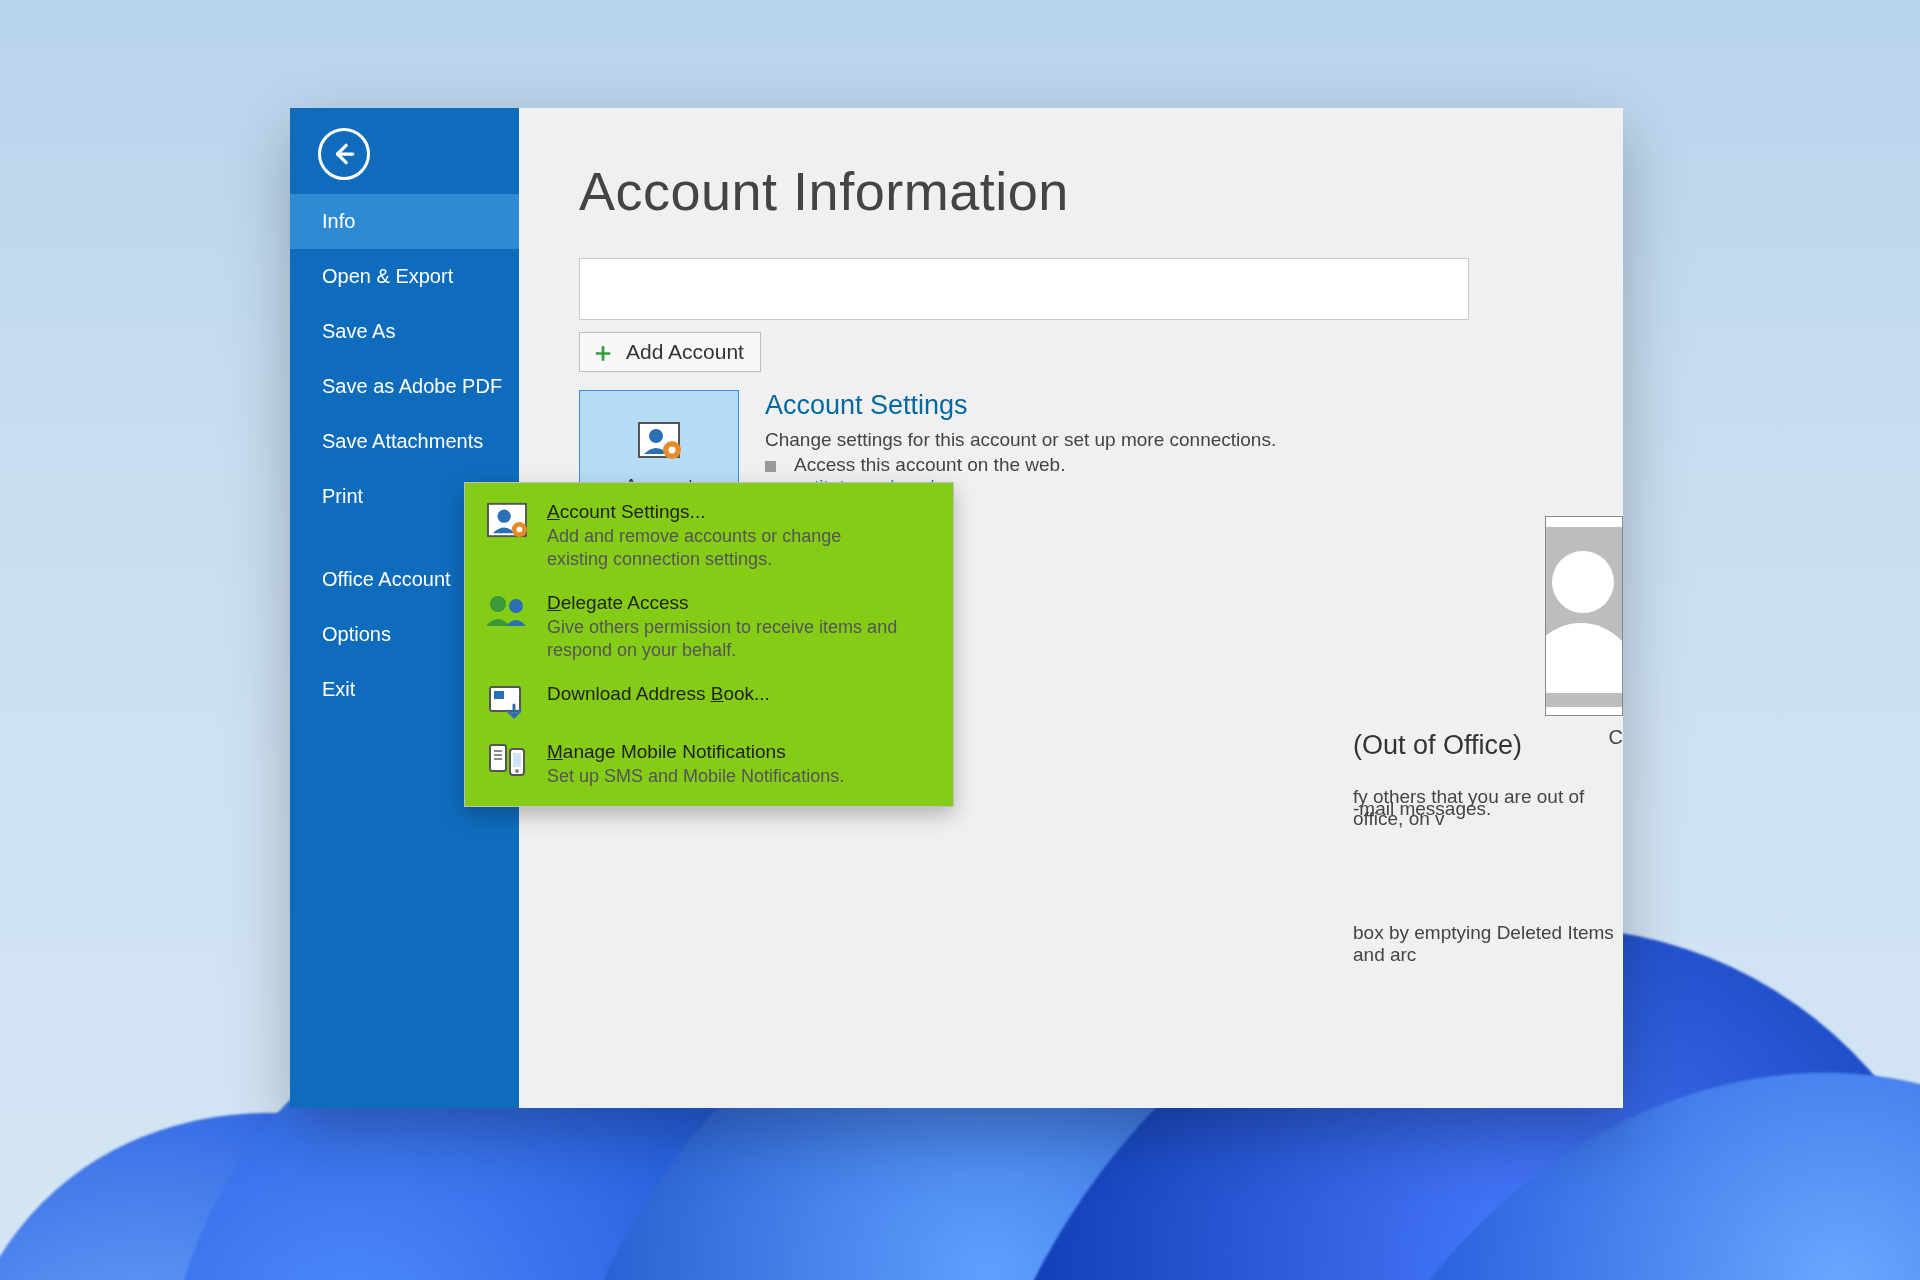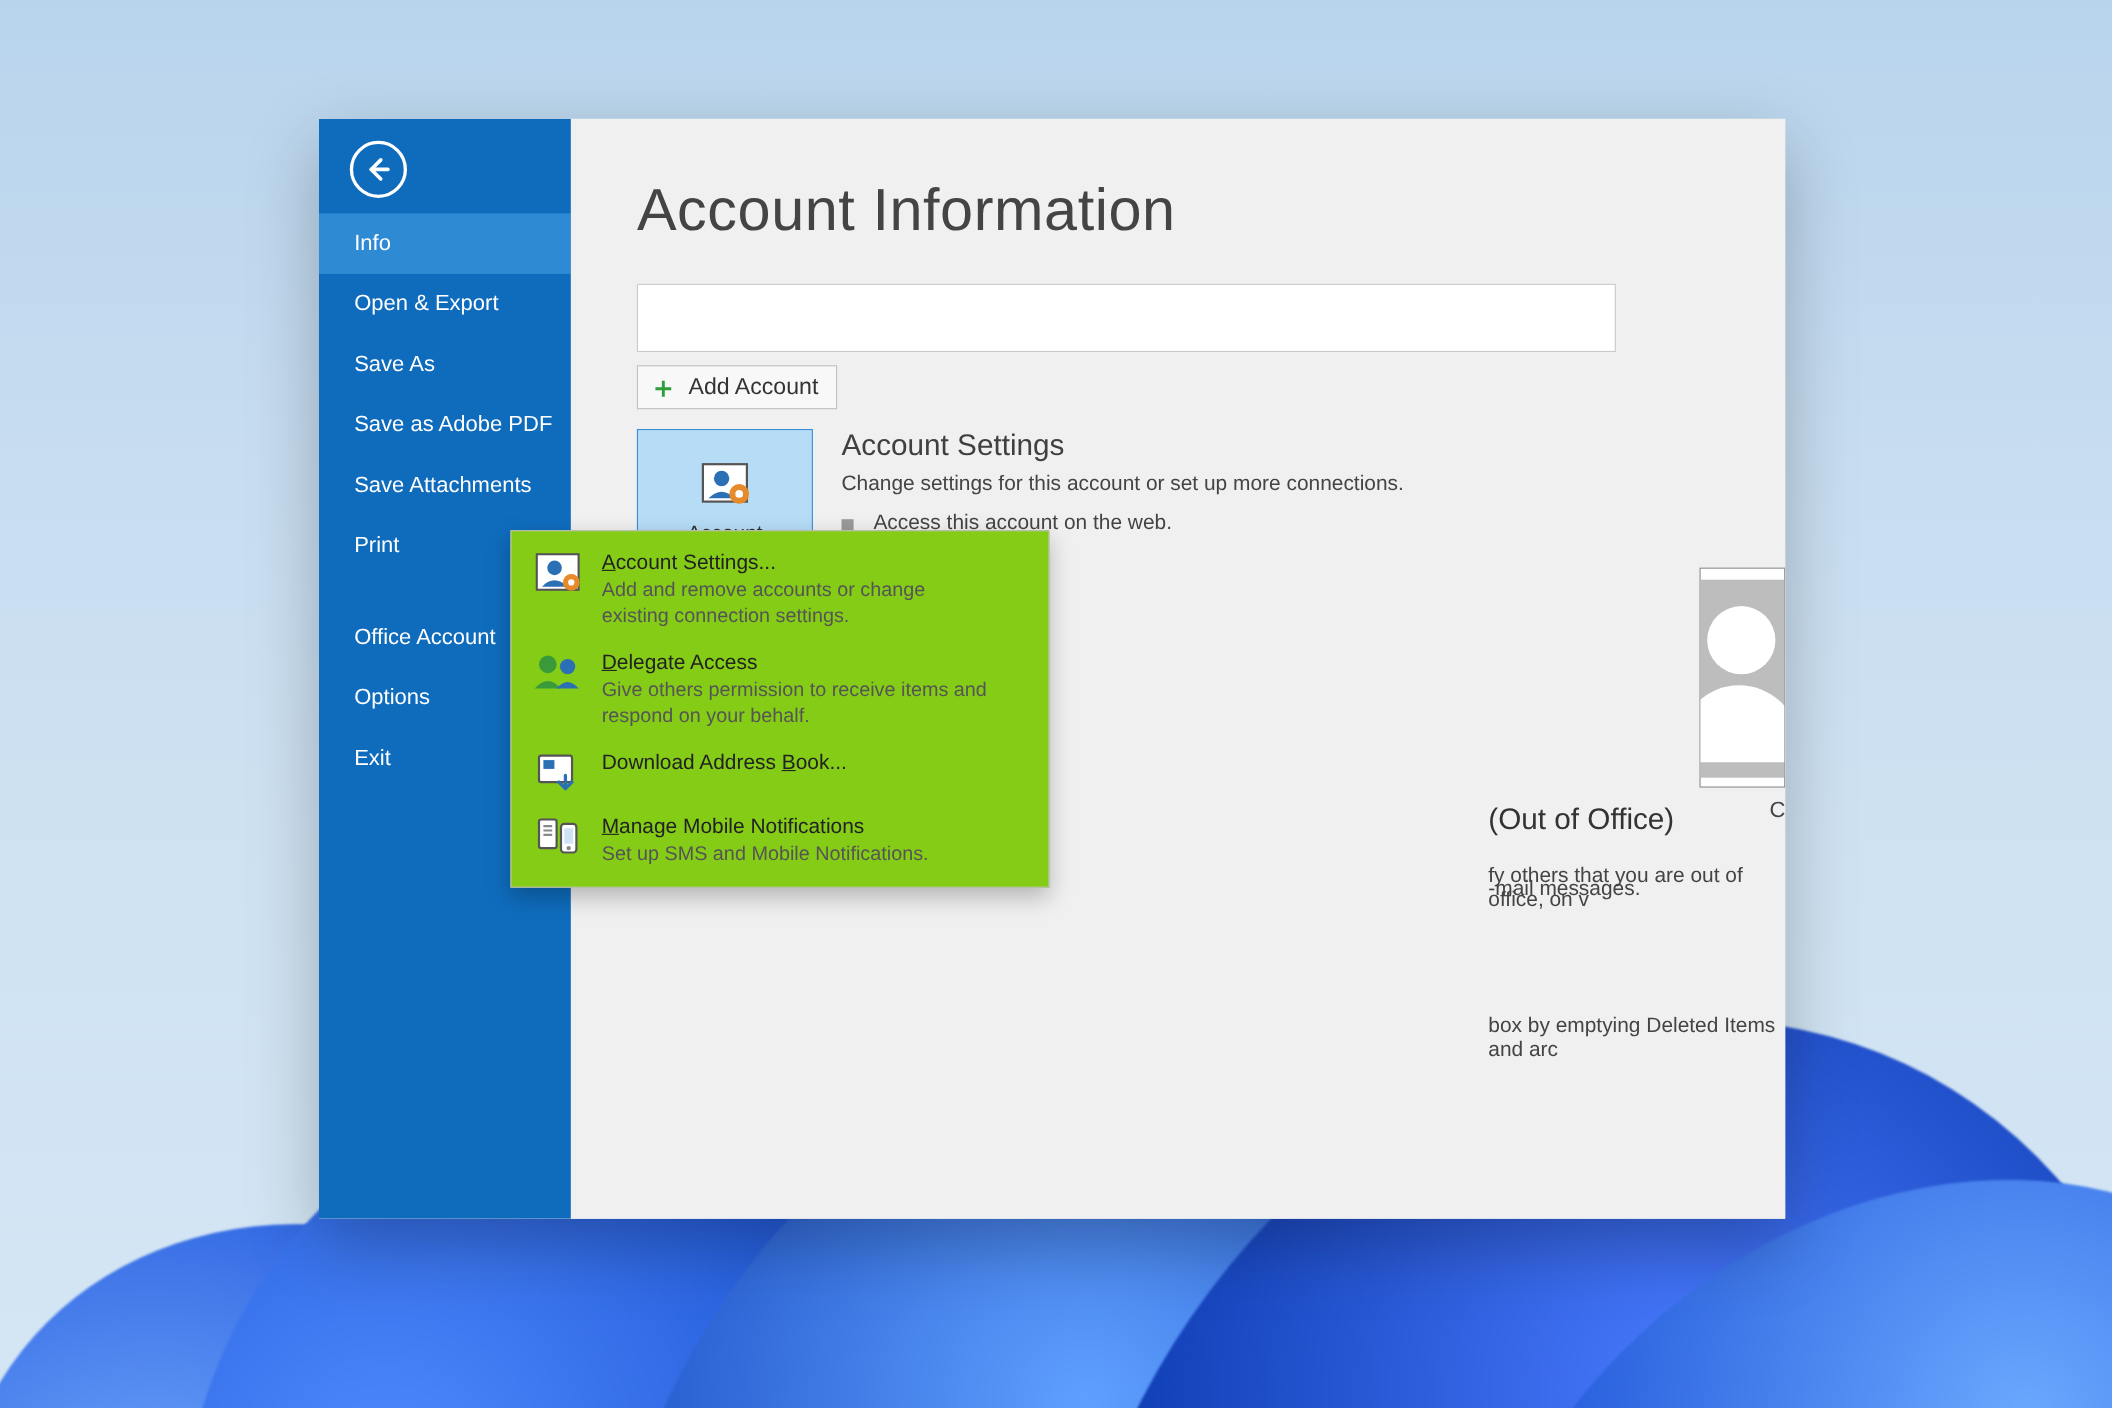--- a/index.html
+++ b/index.html
@@ -68,23 +68,23 @@
 
   .big-button {
     width: 160px; height: 158px; border: 1px solid #3a8dd8; background: #b6dcf6;
     display: flex; flex-direction: column; align-items: center; justify-content: center;
     font-size: 19px; color: #333; text-align: center; cursor: pointer; position: relative;
   }
   .big-button .ic { margin-bottom: 10px; }
   .big-button .dd { font-size: 12px; margin-left: 4px; }
 
   .section-body { font-size: 19px; color: #444; max-width: 520px; }
-  .section-body h3 { font-size: 27px; font-weight: 400; color: #404040; margin-bottom: 6px; }
+  .section-body h3 { font-size: 27px; font-weight: 400; color: #0369a1; margin-bottom: 6px; }
   .section-body p { line-height: 1.35; }
-  .bullet-row { display: flex; align-items: flex-start; gap: 18px; margin-top: 12px; }
+  .bullet-row { display: flex; align-items: flex-start; gap: 18px; margin-top: 1px; }
   .bullet-sq { width: 11px; height: 11px; background: #9a9a9a; margin-top: 7px; flex: 0 0 11px; }
   .link { color: #0f6cbd; }
 
   .avatar-box {
     position: absolute; right: 0; top: 408px; width: 78px; height: 200px;
     border: 1px solid #888; background: #fff; overflow: hidden;
   }
   .avatar-inner { width: 150px; height: 180px; background: #bdbdbd; position: relative; margin-left: -72px; margin-top: 10px; }
   .avatar-inner::before { content: ""; position: absolute; width: 62px; height: 62px; background: #fff; border-radius: 50%; left: 78px; top: 24px; }
   .avatar-inner::after { content: ""; position: absolute; width: 110px; height: 70px; background: #fff; border-radius: 70px 70px 0 0; left: 52px; top: 96px; }

